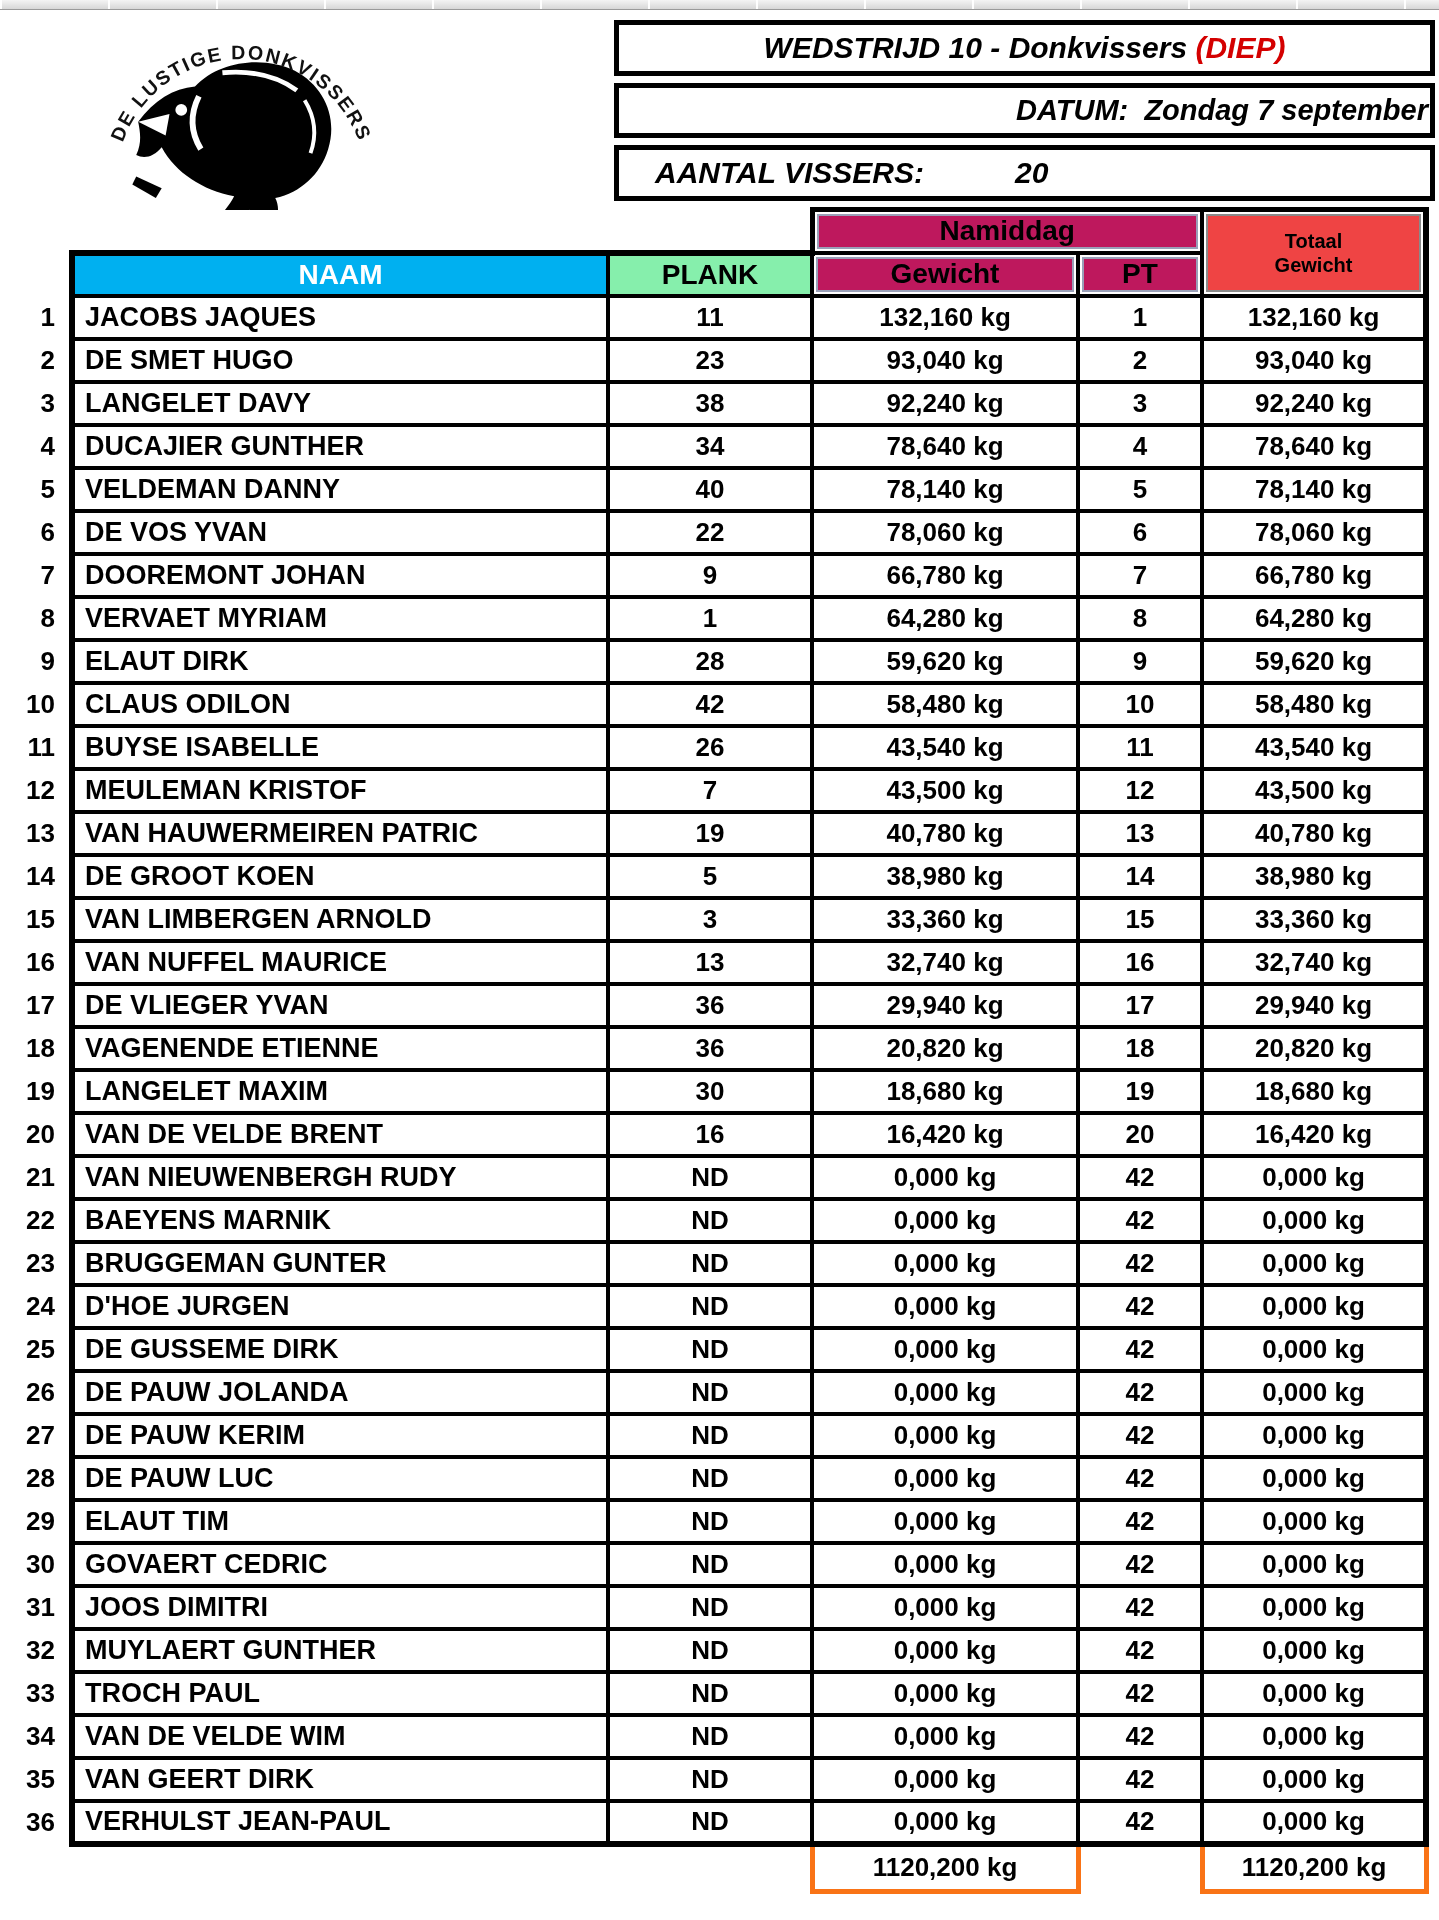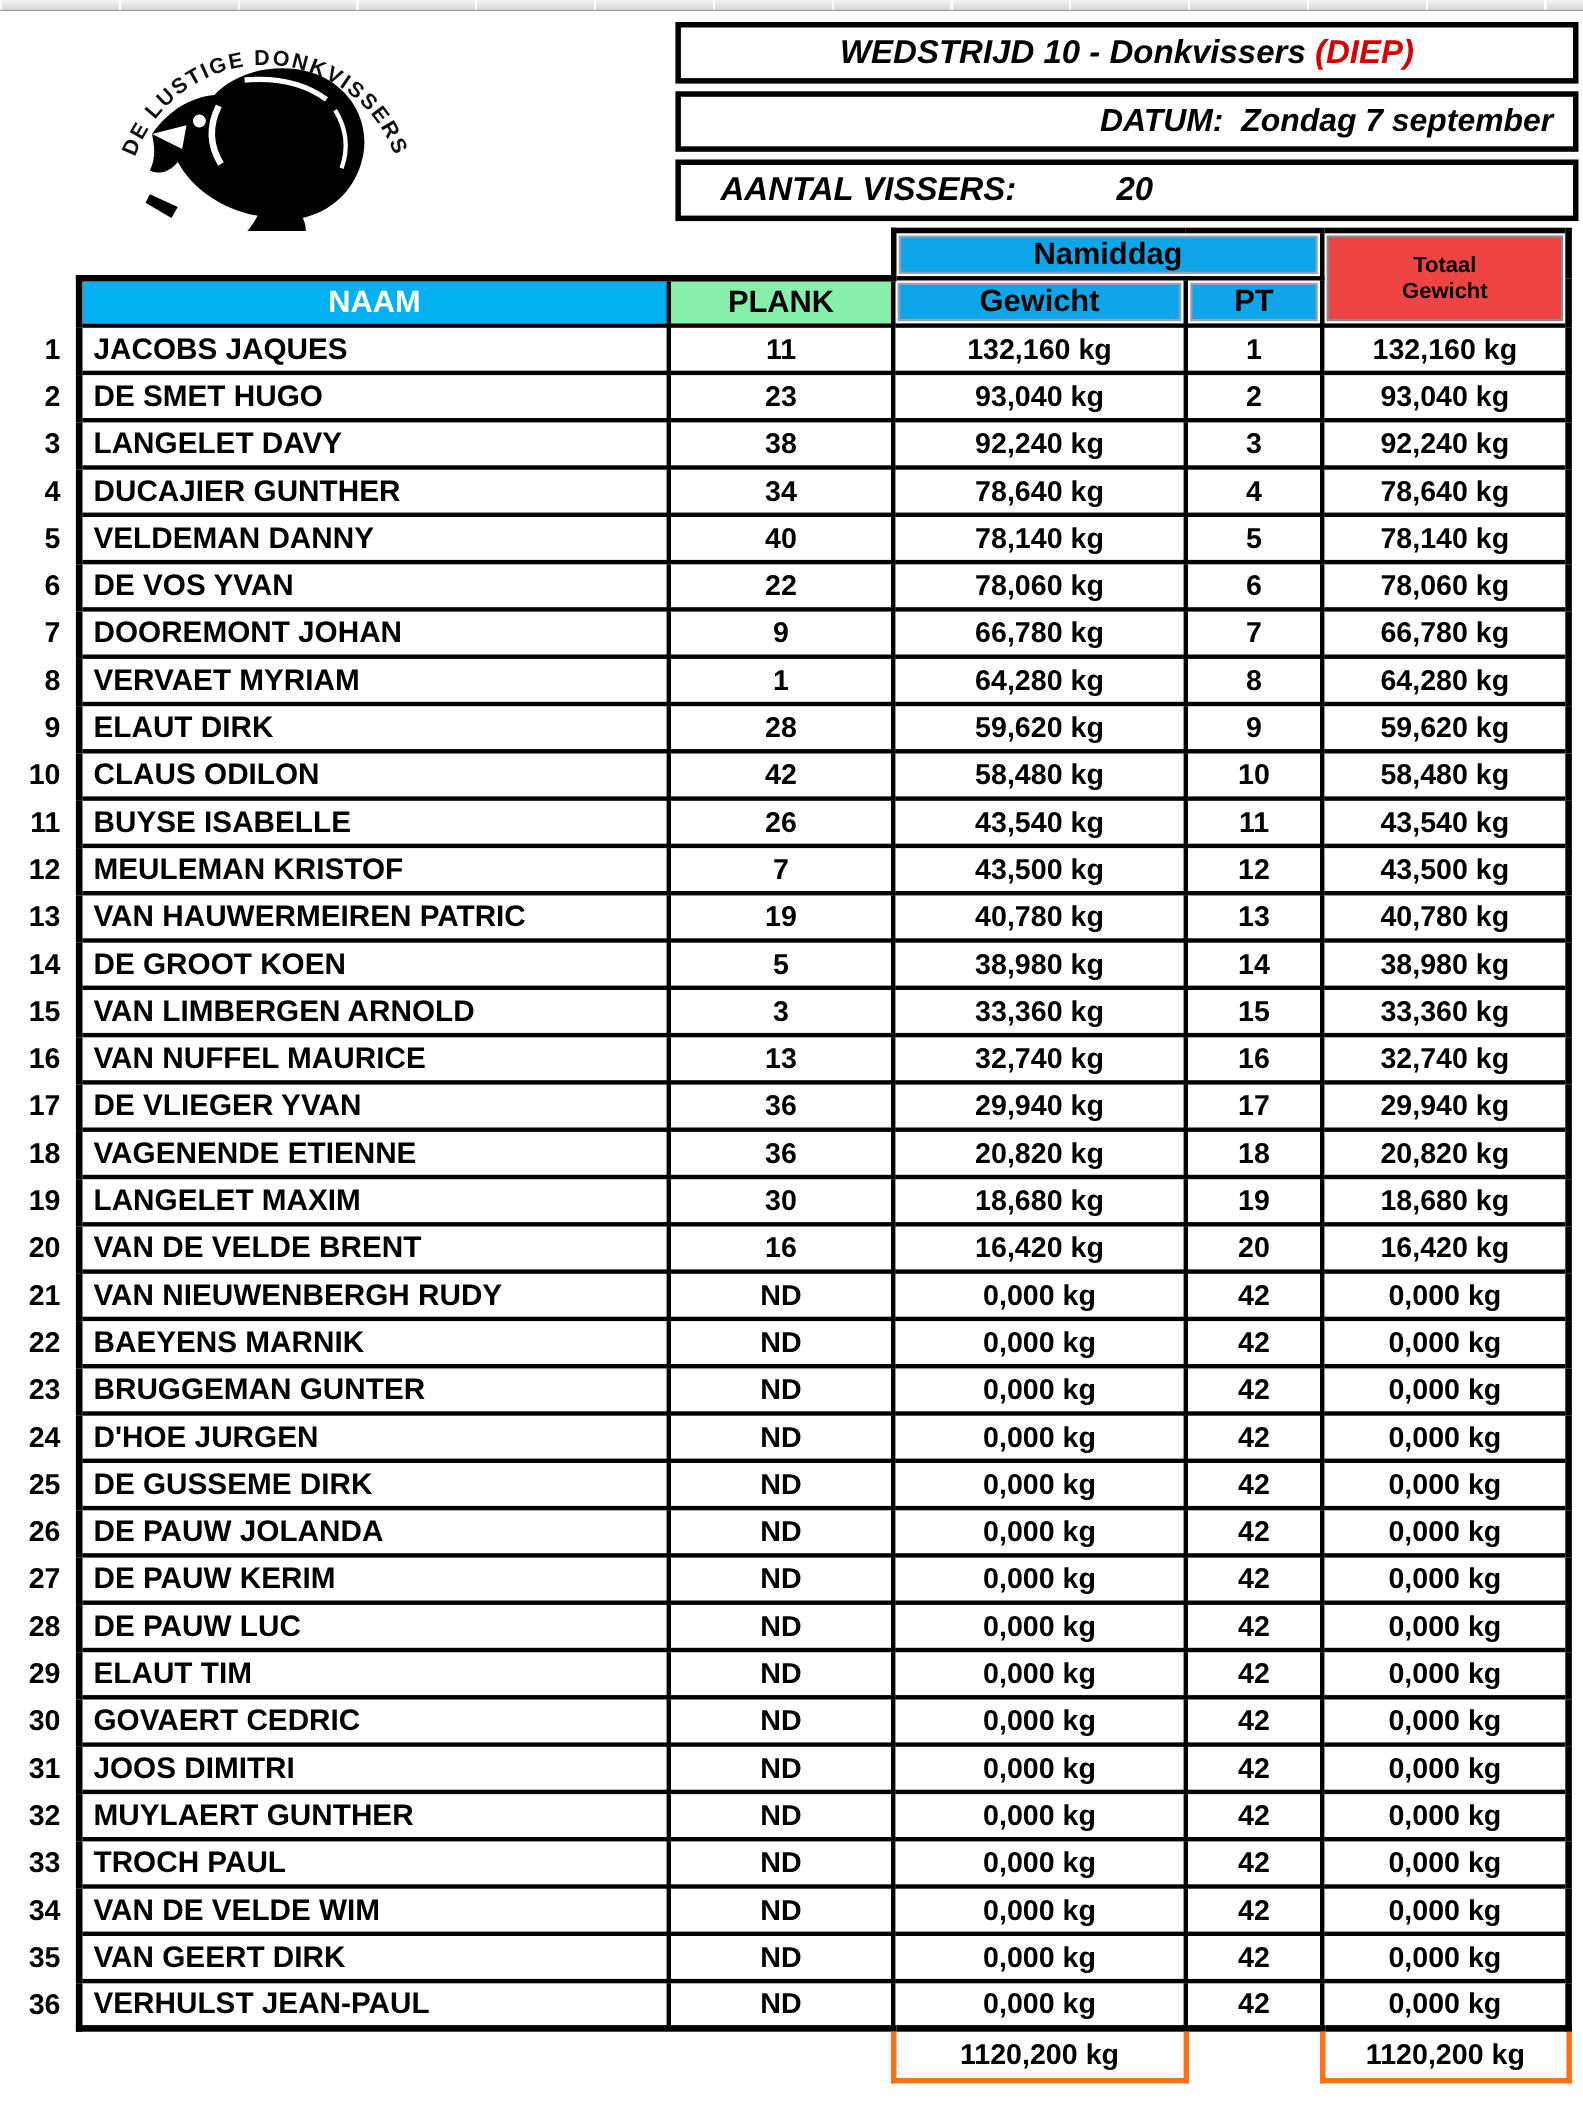--- a/index.html
+++ b/index.html
@@ -16,21 +16,21 @@
   }
   .logo{position:absolute;left:76px;top:14px;}
   .arc-text{font-family:"Liberation Sans",sans-serif;font-weight:bold;font-size:20px;letter-spacing:2px;fill:#111;}
 
   .hbox{
     position:absolute;left:614px;width:821px;background:#fff;
     border:5px solid #000;box-sizing:border-box;
     display:flex;align-items:center;
   }
   #hbox-title{top:20px;height:56px;justify-content:center;}
-  #hbox-date{top:83px;height:55px;justify-content:flex-end;padding-right:18px;}
+  #hbox-date{top:83px;height:55px;justify-content:flex-end;padding-right:2px;}
   #hbox-count{top:145px;height:56px;position:absolute;}
   .hbox .t{font-weight:bold;font-style:italic;font-size:30px;white-space:pre;}
   #hbox-date .t{font-size:29px;}
   #hbox-count .label{margin-left:36px;font-size:30px;}
   #hbox-count .value{position:absolute;left:396px;font-size:30px;}
   .red{color:#D40000;}
 
   table{
     position:absolute;left:12px;top:207px;
     border-collapse:collapse;table-layout:fixed;
@@ -42,21 +42,21 @@
   }
   thead th{font-size:28px;}
   tbody td{font-size:26px;}
   thead tr{height:43px;}
   tbody tr{height:43px;}
   tfoot tr{height:48px;}
   .ghost{border:none;background:#fff;}
   .rownum{border:none;background:#fff;font-size:26px;text-align:right;padding-right:14px;}
   .naam-h{background:#00B0F0;color:#fff;border-left:6px solid #000000;border-top:6px solid #000;}
   .plank-h{background:#86efac;border-top:6px solid #000;}
-  .lav{background:#0ea5e9;box-shadow:inset 0 0 0 2px #fff, inset 0 0 0 4px #9aa0b8;}
+  .lav{background:#be185d;box-shadow:inset 0 0 0 2px #fff, inset 0 0 0 4px #9aa0b8;}
   .namiddag-h{border-top:5px solid #000;border-left:5px solid #000;}
   .totaal-h{
     background:#ef4444;border-top:5px solid #000;border-right:6px solid #000;
     box-shadow:inset 0 0 0 2px #fff, inset 0 0 0 4px #8a8a8a;
     font-size:20px;line-height:1.2;
   }
   td.name{text-align:left;padding-left:10px;font-size:27px;border-left:6px solid #000;}
   td.totaal-c{border-right:6px solid #000;}
   tbody tr:last-child td.name,
   tbody tr:last-child td.plain,

